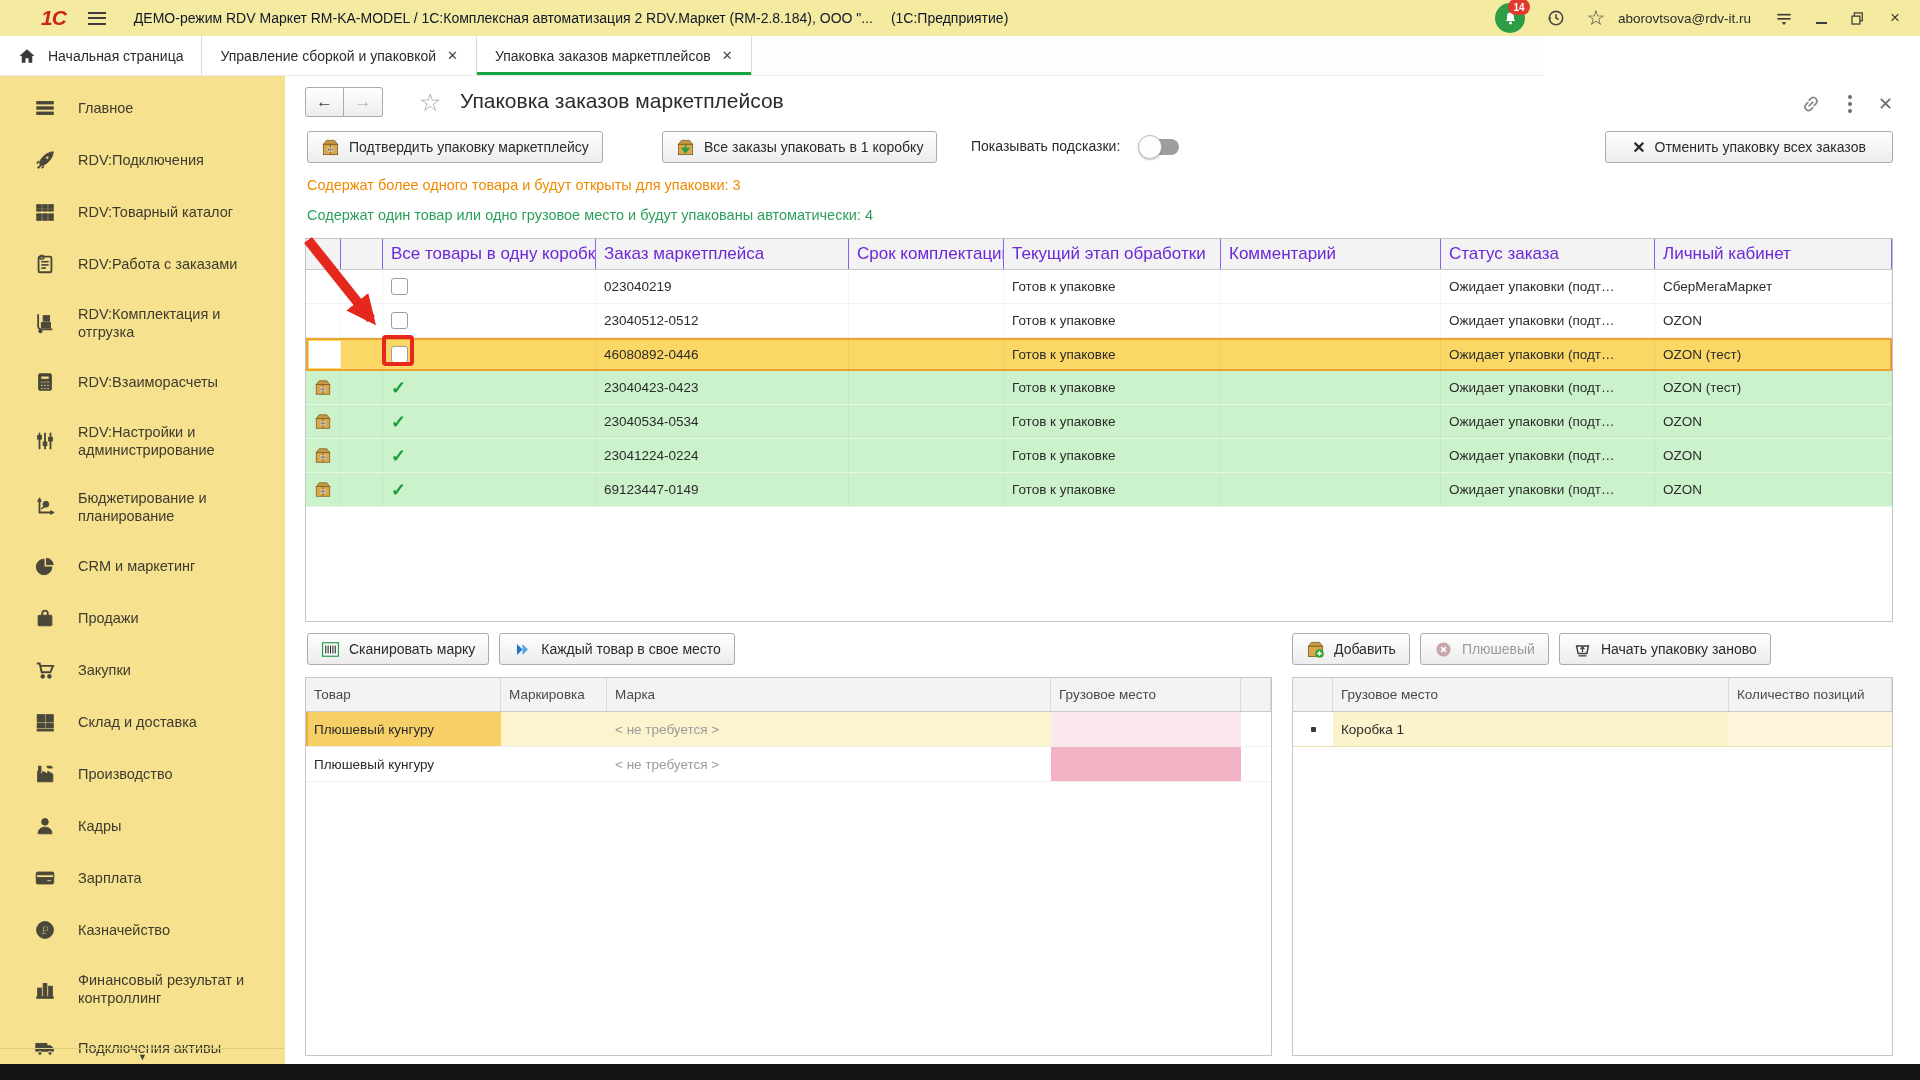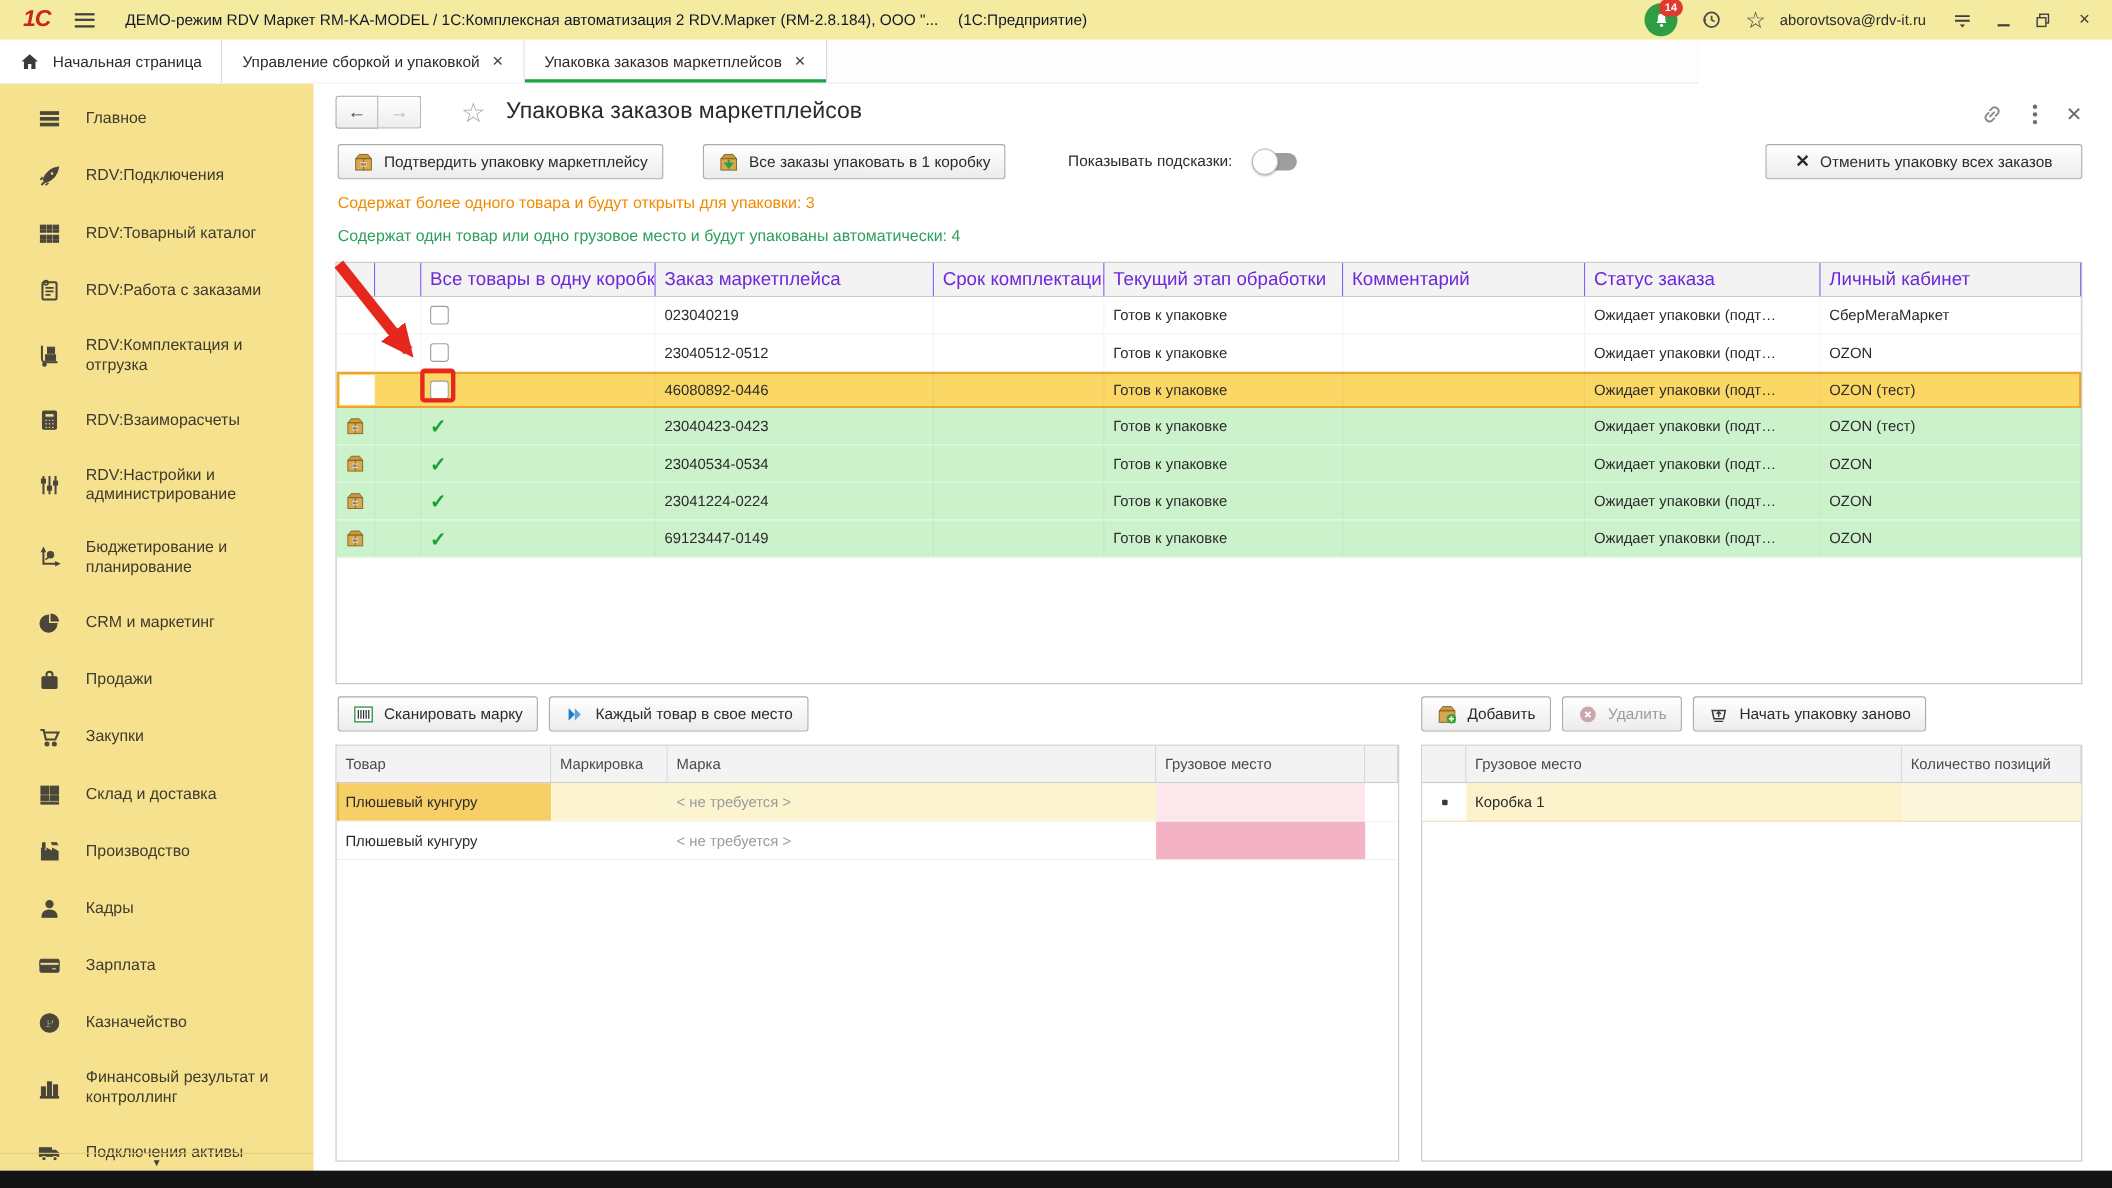--- a/index.html
+++ b/index.html
@@ -1,21 +1,21 @@
 <!DOCTYPE html>
 <html><head>
 <meta charset="utf-8">
 <style>
   html,body{margin:0;padding:0}
   body{width:1920px;height:1080px;position:relative;overflow:hidden;background:#fff;
        font-family:"Liberation Sans",sans-serif;color:#2b2b2b;-webkit-font-smoothing:antialiased}
   
   .titlebar{position:absolute;left:0;top:0;width:1920px;height:36px;background:#F5EBA0;
             display:flex;align-items:center;z-index:10}
-  .logo1c{font-weight:bold;font-style:italic;font-size:21px;color:#C9251D;margin-left:21px;letter-spacing:-1px}
+  .logo1c{font-weight:bold;font-style:italic;font-size:21px;color:#C9251D;margin-left:41px;letter-spacing:-1px}
   .hamb{width:18px;height:13px;margin-left:22px;display:flex;flex-direction:column;justify-content:space-between;cursor:pointer}
   .hamb i{display:block;height:2px;background:#3d3d3d}
   .apptitle{font-size:14px;color:#0f172a;margin-left:28px;white-space:nowrap}
   .apptitle .sfx{margin-left:14px}
   .tsearch{position:absolute;left:1100px;top:5px;width:382px;height:25px;background:#fff;
            border:1px solid #E3D98F;border-radius:4px;display:flex;align-items:center;padding:0 8px;box-sizing:border-box}
   .tsearch input{border:none;outline:none;flex:1;font-size:13.5px;color:#333;background:transparent;margin-left:6px;font-family:"Liberation Sans",sans-serif}
   .tsearch input::placeholder{color:#BDBDBD}
   .tbicon{position:absolute;top:0;height:36px;display:flex;align-items:center;justify-content:center;cursor:pointer}
   .bellwrap{left:1490px;width:40px}
@@ -511,21 +511,21 @@
       </span>
     <span class="pgclose">✕</span>
   </div>
 
   <div class="btn" style="position:absolute;left:22px;top:55px">
     <svg class="icon18">
         <use href="#i-box"></use>
       </svg>
     <span>Подтвердить упаковку маркетплейсу</span>
   </div>
-  <div class="btn" style="position:absolute;left:354px;top:55px">
+  <div class="btn" style="position:absolute;left:377px;top:55px">
     <svg class="icon18">
         <use href="#i-box-arrow"></use>
       </svg>
     <span>Все заказы упаковать в 1 коробку</span>
   </div>
   <span style="position:absolute;left:686px;top:62px;font-size:14px;color:#2b2b2b">Показывать подсказки:</span>
   <div class="toggle" style="position:absolute;left:856px;top:63px">
       <span class="knob"></span>
     </div>
   <div class="btn" style="position:absolute;left:1320px;top:55px;width:288px;justify-content:center">
@@ -707,21 +707,21 @@
     <div class="btn">
       <svg class="icon18">
           <use href="#i-box-plus"></use>
         </svg>
       <span>Добавить</span>
     </div>
     <div class="btn disabled">
       <svg class="icon18">
           <use href="#i-circle-x"></use>
         </svg>
-      <span>Удалить</span>
+      <span>Плюшевый</span>
     </div>
     <div class="btn">
       <svg class="icon18">
           <use href="#i-cart2"></use>
         </svg>
       <span>Начать упаковку заново</span>
     </div>
   </div>
 
   <div class="ctable">

